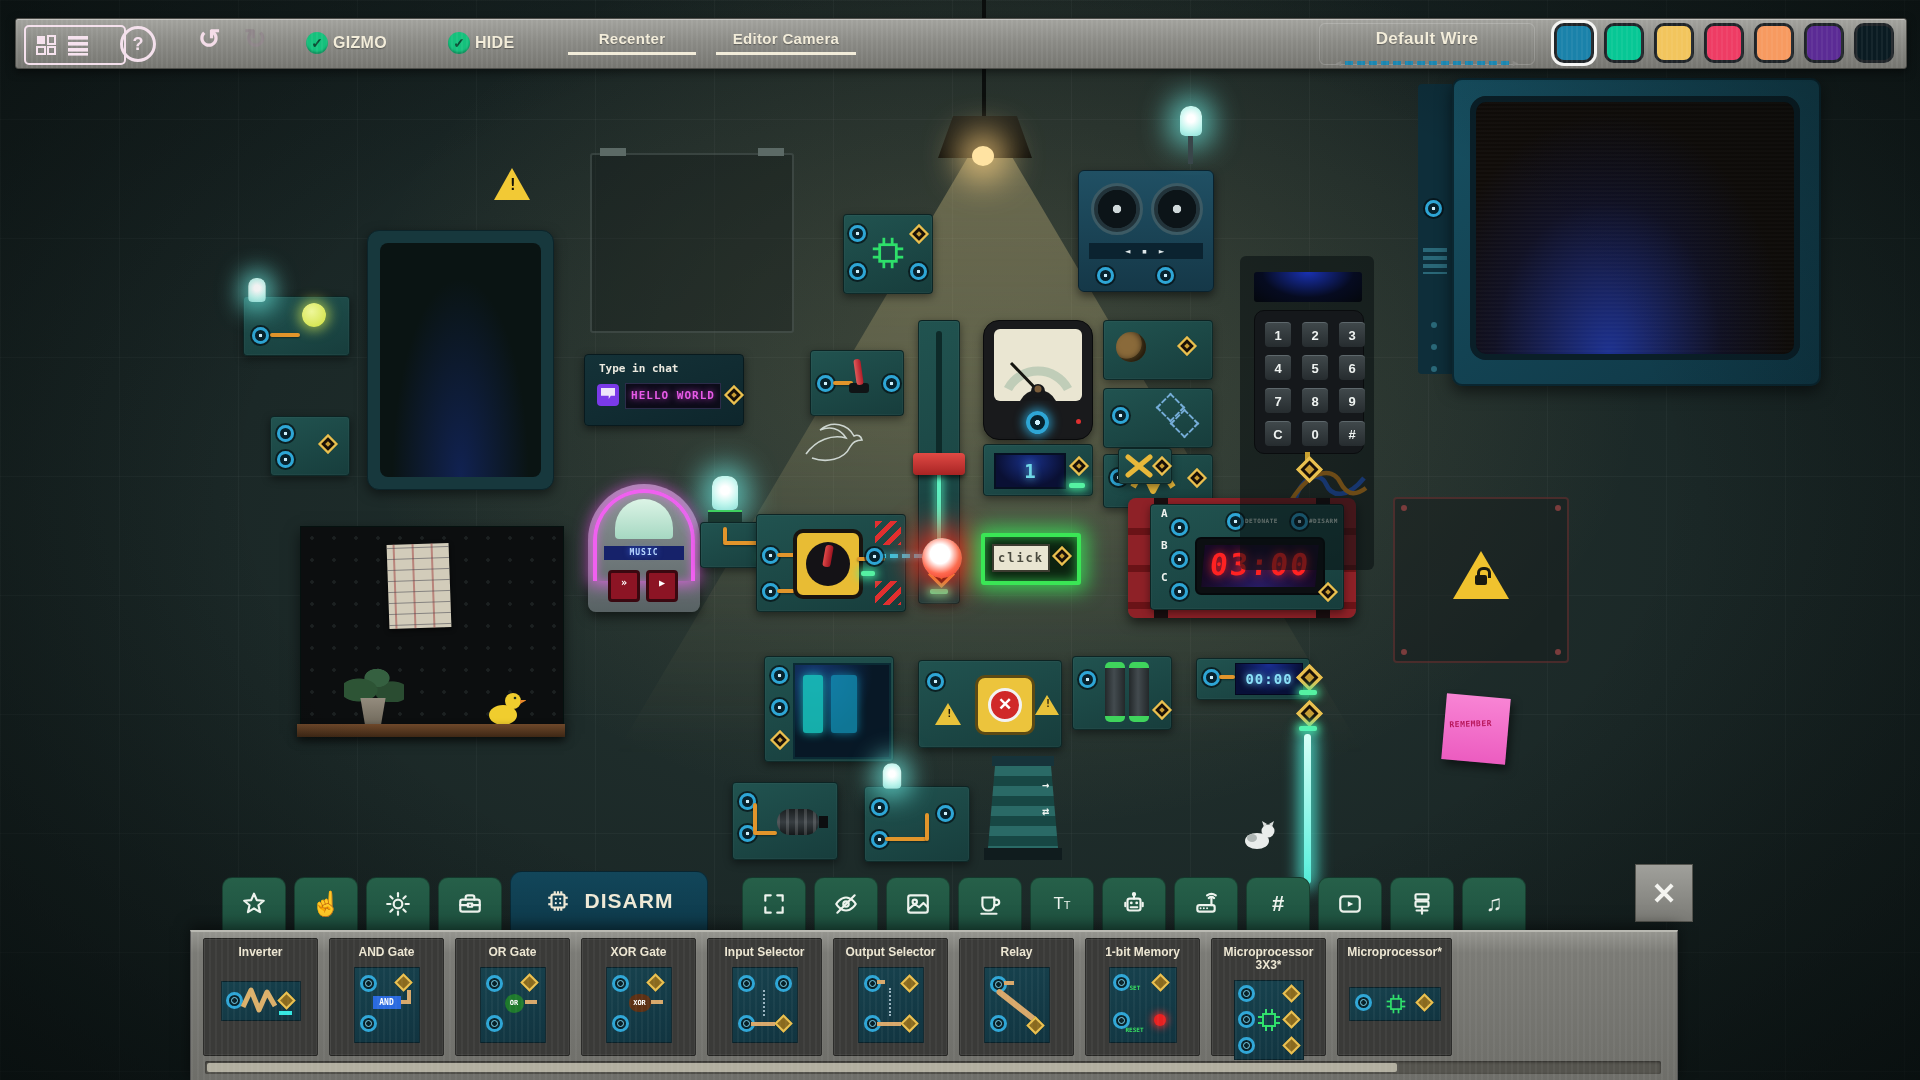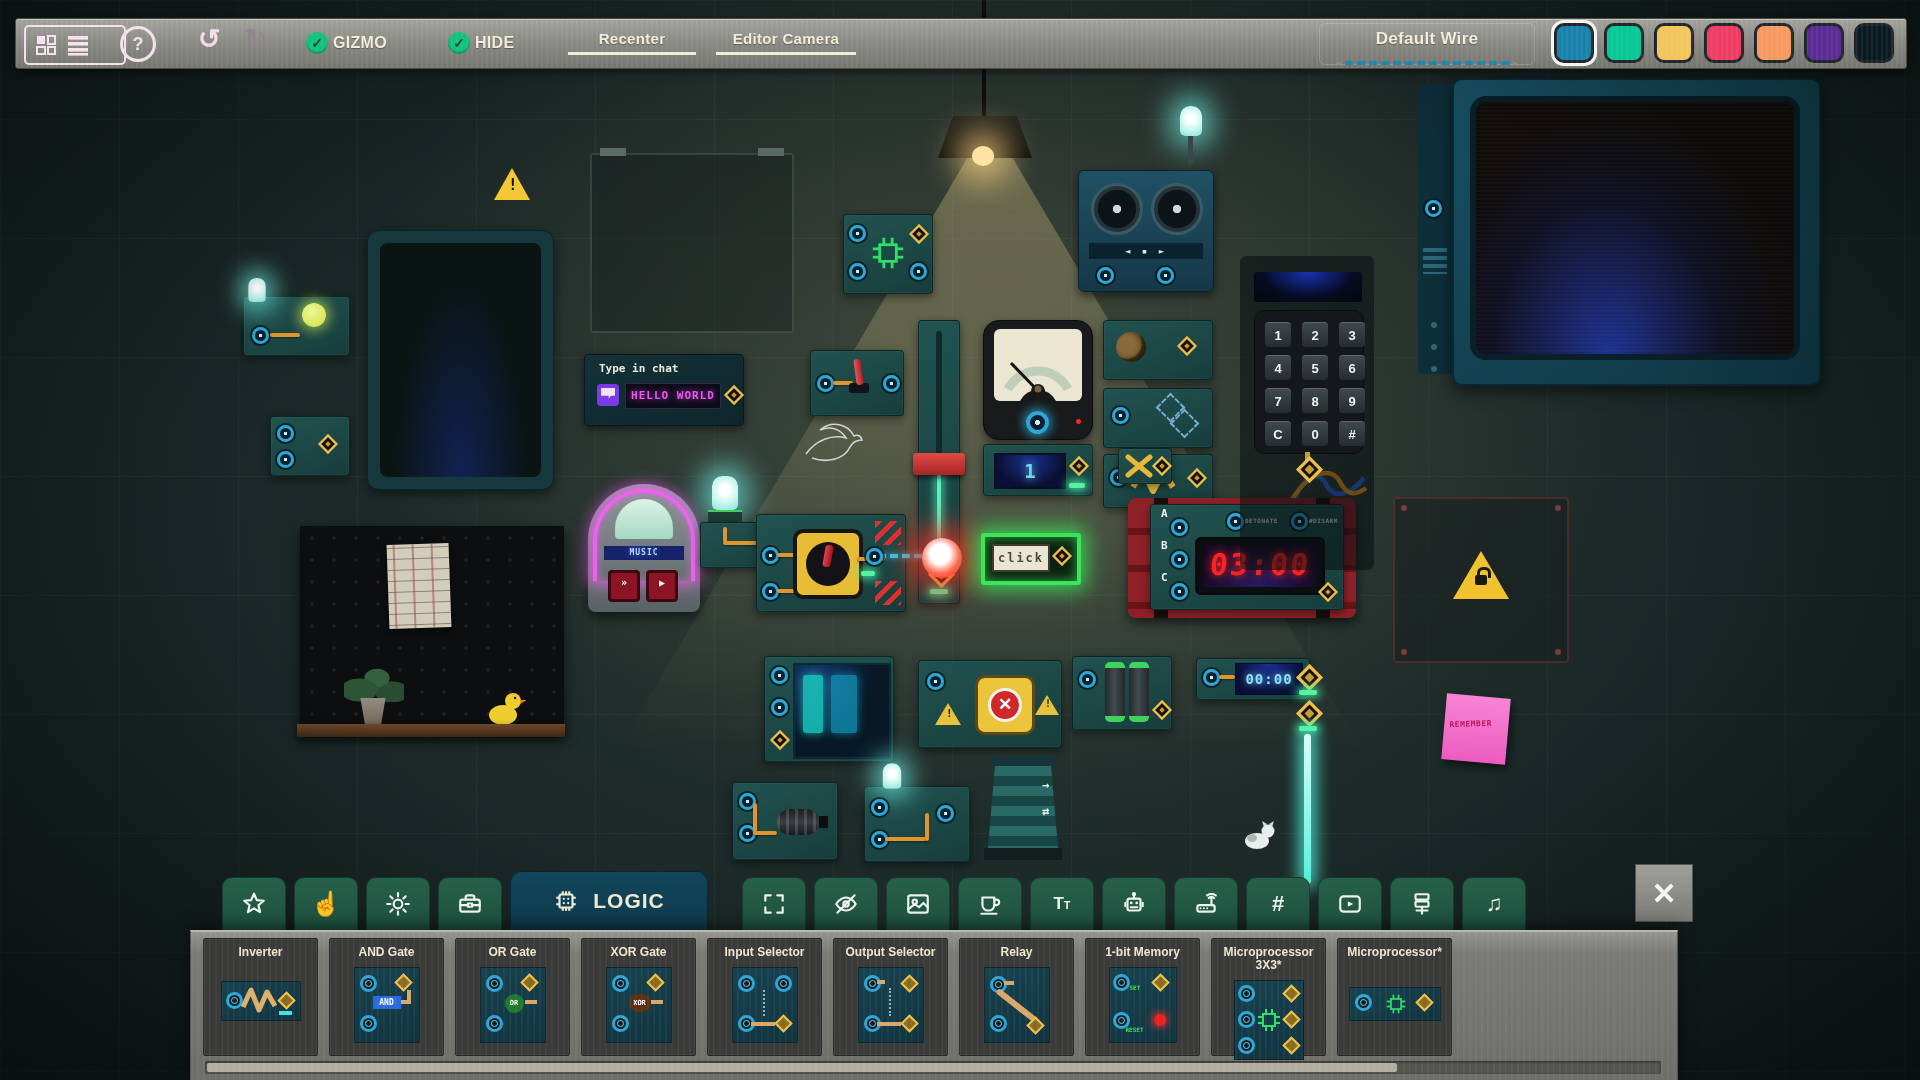--- a/index.html
+++ b/index.html
@@ -607,21 +607,21 @@
               <line x1="18" y1="15" x2="21" y2="15"></line>
             </g>
             <g fill="#eef4ee" stroke="none">
               <circle cx="10" cy="10" r="1"></circle>
               <circle cx="14" cy="10" r="1"></circle>
               <circle cx="10" cy="14" r="1"></circle>
               <circle cx="14" cy="14" r="1"></circle>
             </g>
           </svg>
         </span>
-        <span>LOGIC</span>
+        <span>DISARM</span>
       </div>
       <div class="tab" style="margin-left: 26px;">
         <span style="display: grid; place-items: center; color: rgb(238, 244, 238);">
           <svg width="26" height="26" viewBox="0 0 24 24">
             <path d="M4 9V4h5M15 4h5v5M20 15v5h-5M9 20H4v-5"></path>
           </svg>
         </span>
       </div>
       <div class="tab">
         <span style="display: grid; place-items: center; color: rgb(238, 244, 238);">
@@ -645,21 +645,21 @@
         <span style="display: grid; place-items: center; color: rgb(238, 244, 238);">
           <svg width="26" height="26" viewBox="0 0 24 24">
             <path d="M5 6h11v7a5 5 0 0 1-5 5h-1a5 5 0 0 1-5-5z"></path>
             <path d="M16 8h2a2.5 2.5 0 0 1 0 5h-2"></path>
             <line x1="4" y1="21" x2="18" y2="21"></line>
           </svg>
         </span>
       </div>
       <div class="tab">
         <span style="display: grid; place-items: center; color: rgb(238, 244, 238);">
-          <span style="font-weight:700;font-size:17px;">T<span style="font-size:11px;">T</span></span>
+          <span style="font-weight:400;font-size:17px;">T<span style="font-size:11px;">T</span></span>
         </span>
       </div>
       <div class="tab">
         <span style="display: grid; place-items: center; color: rgb(238, 244, 238);">
           <svg width="26" height="26" viewBox="0 0 24 24">
             <rect x="6" y="7" width="12" height="11" rx="2"></rect>
             <line x1="12" y1="7" x2="12" y2="3.5"></line>
             <circle cx="12" cy="3" r="1"></circle>
             <g fill="#eef4ee" stroke="none">
               <circle cx="9.5" cy="11" r="1.3"></circle>

